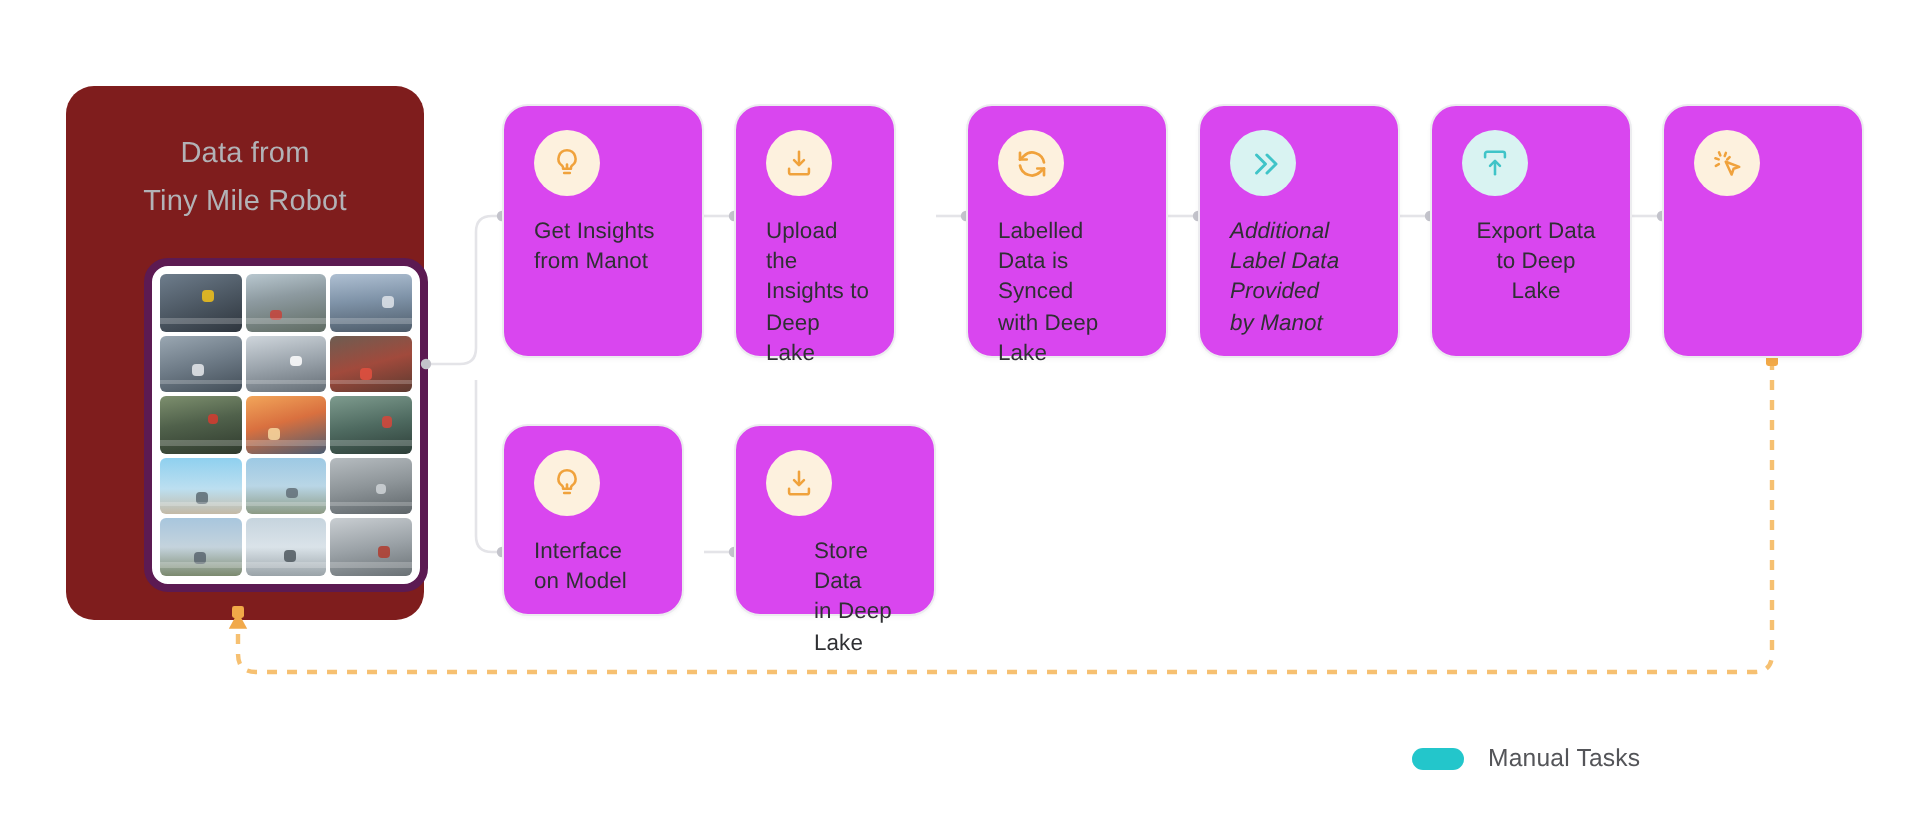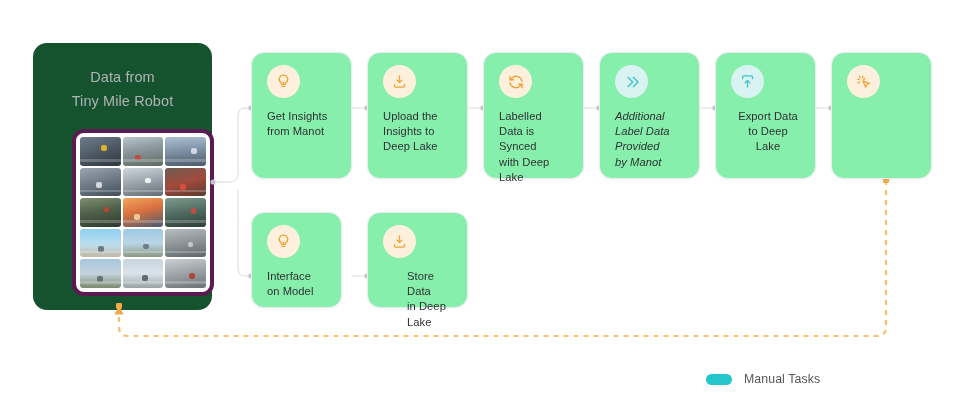--- a/index.html
+++ b/index.html
@@ -6,21 +6,21 @@
   body{
     width:966px;height:418px;background:#ffffff;
     font-family:"Liberation Sans",sans-serif;
     overflow:hidden;position:relative;
   }
   #stage{position:absolute;left:0;top:0;width:966px;height:418px;}
 
   
   #source-panel{
     position:absolute;left:33px;top:43px;width:179px;height:267px;
-    background:#14532d;border-radius:14px;
+    background:#7f1d1d;border-radius:14px;
   }
   #source-title{
     position:absolute;left:0;top:22px;width:179px;
     text-align:center;color:#b2b2b6;font-size:14.5px;line-height:24px;
     letter-spacing:.1px;
   }
   #thumb-frame{
     position:absolute;left:39px;top:86px;width:142px;height:167px;
     border:4px solid #5c1a52;border-radius:12px;background:#ffffff;
     box-sizing:border-box;padding:4px;
@@ -28,21 +28,21 @@
   #thumb-grid{
     width:100%;height:100%;display:grid;
     grid-template-columns:repeat(3,1fr);grid-template-rows:repeat(5,1fr);
     gap:2px;
   }
   .thumb{border-radius:3px;overflow:hidden;position:relative;}
   .thumb i{position:absolute;display:block;}
 
   
   .card{
-    position:absolute;background:#86efac;border:1px solid #ececef;
+    position:absolute;background:#d946ef;border:1px solid #ececef;
     border-radius:13px;box-sizing:border-box;
     box-shadow:0 1px 2px rgba(30,30,40,.035);
   }
   .card-icon{
     position:absolute;left:15px;top:12px;width:33px;height:33px;
     border-radius:50%;display:flex;align-items:center;justify-content:center;
   }
   .ic-amber{background:#fdf1de;}
   .ic-teal{background:#d9f3f2;}
   .card-label{
@@ -170,21 +170,21 @@
         <div class="card-icon ic-amber" style="color: rgb(240, 162, 60);">
           <svg width="17" height="17" viewBox="0 0 24 24" fill="none" stroke="currentColor" stroke-width="1.8" stroke-linecap="round" stroke-linejoin="round">
             <path d="M12 3a6 6 0 0 0-3.6 10.8c.5.4.8 1 .8 1.6v.6h5.6v-.6c0-.6.3-1.2.8-1.6A6 6 0 0 0 12 3z"></path>
             <path d="M10 19h4"></path>
             <path d="M12 16v-3"></path>
           </svg>
         </div>
         <div class="card-label" style="white-space: pre-line;">Get Insights
 from Manot</div>
       </div>
-      <div class="card" style="left: 367px; top: 52px; width: 101px; height: 127px;">
+      <div class="card" style="left: 367px; top: 52px; width: 81px; height: 127px;">
         <div class="card-icon ic-amber" style="color: rgb(240, 162, 60);">
           <svg width="17" height="17" viewBox="0 0 24 24" fill="none" stroke="currentColor" stroke-width="1.8" stroke-linecap="round" stroke-linejoin="round">
             <path d="M12 4v9"></path>
             <path d="M8.5 10l3.5 3.5 3.5-3.5"></path>
             <path d="M5 16v2.5a1.5 1.5 0 0 0 1.5 1.5h11a1.5 1.5 0 0 0 1.5-1.5V16"></path>
           </svg>
         </div>
         <div class="card-label" style="white-space: pre-line;">Upload the
 Insights to
 Deep Lake</div>

